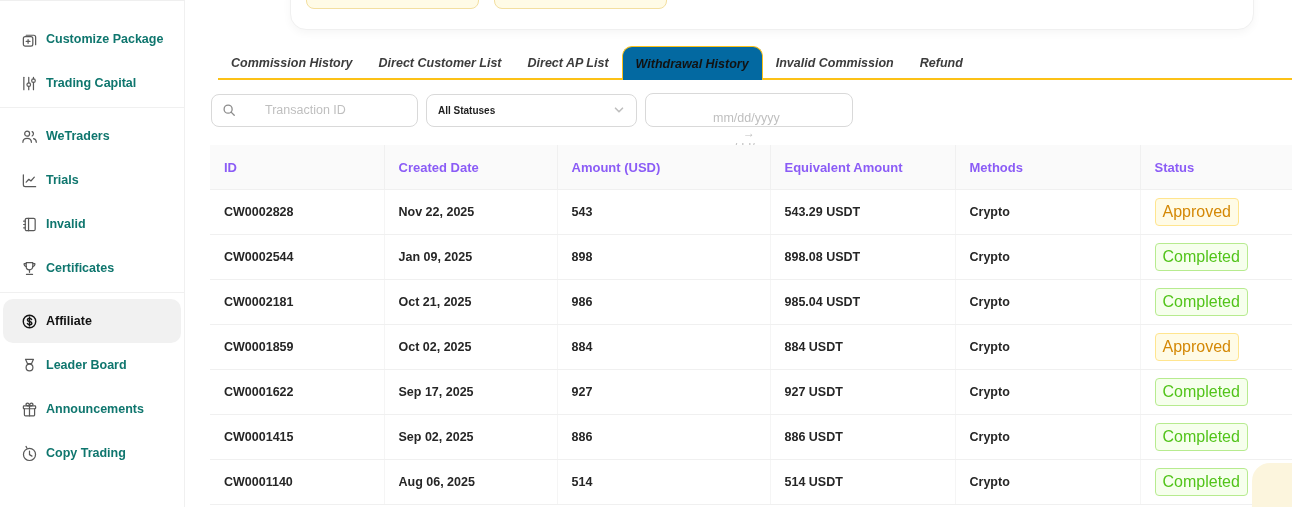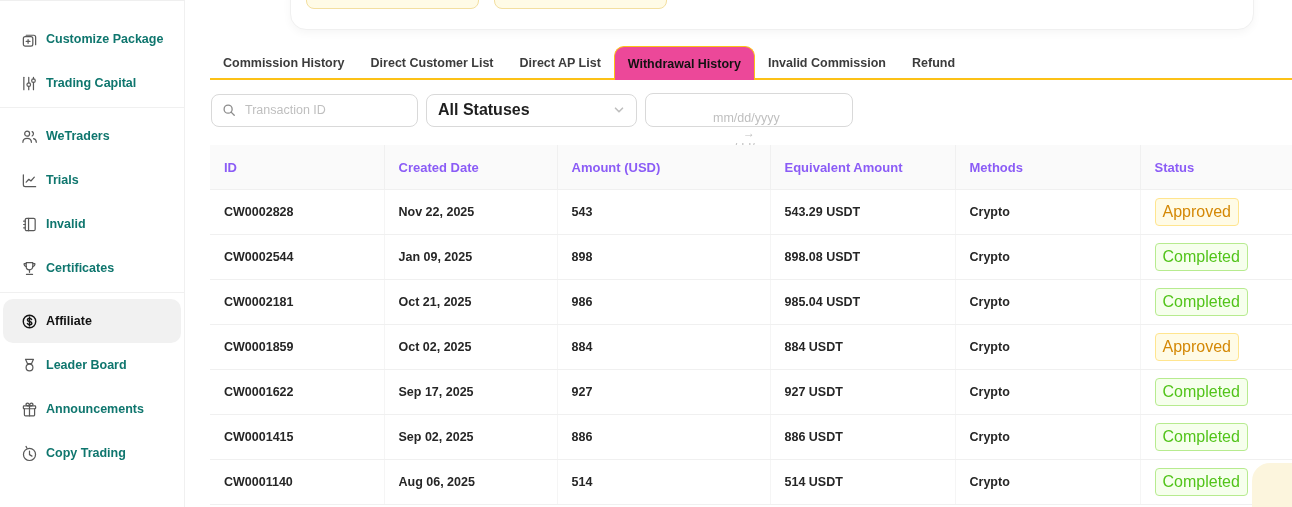--- a/index.html
+++ b/index.html
@@ -32,45 +32,45 @@
     position:absolute;left:105px;top:-22px;width:962px;height:50px;
     background:#fff;border:1px solid #f0f0f0;border-radius:16px;
     box-shadow:0 3px 8px rgba(0,0,0,0.04);
   }
   .top-chip{
     position:absolute;top:4px;height:26px;width:173px;border-radius:8px;
     background:#fffbe6;border:1px solid #f3dfa0;box-sizing:border-box;cursor:pointer;
   }
   .top-chip.c1{left:15px;} .top-chip.c2{left:203px;}
   
-  .tabbar{position:absolute;left:25px;right:0;top:46px;height:34px;}
+  .tabbar{position:absolute;left:33px;right:0;top:46px;height:34px;font-style:italic;}
   .tab-underline{position:absolute;left:0;right:0;bottom:0;height:2px;background:var(--yellow);}
   .tabs{position:absolute;left:0;top:0;bottom:0;display:flex;align-items:center;}
   .tab{
     padding:0 13px;height:32px;display:flex;align-items:center;
     font-size:12.5px;font-weight:600;color:#3c3c3c;cursor:pointer;white-space:nowrap;
   }
   .tab.active{
-    height:34px;background:#ec4899;z-index:2;
+    height:34px;background:#0369a1;z-index:2;
     border:1.5px solid var(--yellow);border-bottom:none;
     border-radius:10px 10px 0 0;
     font-weight:700;color:#121212;box-sizing:border-box;
   }
   
   .filters{position:absolute;left:26px;top:93px;display:flex;gap:8px;align-items:center;}
   .f-box{
     height:33px;box-sizing:border-box;border:1px solid #d9d9d9;border-radius:8px;
     background:#fff;display:flex;align-items:center;
   }
-  .search-box{width:207px;padding:0 10px;}
+  .search-box{width:207px;padding:0 10px;gap:20px;}
   .search-box svg{width:14px;height:14px;stroke:#8c8c8c;fill:none;stroke-width:1.5;stroke-linecap:round;margin-right:7px;flex:0 0 14px;}
   .search-box input{border:none;outline:none;width:100%;font-size:12.5px;font-family:inherit;color:#333;background:transparent;}
   .search-box input::placeholder{color:#bfbfbf;}
   .select-box{width:211px;padding:0 11px;justify-content:space-between;cursor:pointer;}
-  .select-value{font-size:16px;font-weight:600;color:#1f1f1f;}
+  .select-value{font-size:10px;font-weight:600;color:#1f1f1f;}
   .select-box .chev{width:12px;height:12px;stroke:#bfbfbf;fill:none;stroke-width:1.6;stroke-linecap:round;stroke-linejoin:round;}
   .date-box{width:208px;padding:16px 10px;justify-content:space-between;flex-direction:column;}
   .date-box input{border:none;outline:none;width:72px;font-size:12.5px;font-family:inherit;color:#333;background:transparent;}
   .date-box input::placeholder{color:#bfbfbf;}
   .date-arrow{color:#bfbfbf;font-size:12px;flex:0 0 auto;padding:0 2px;}
   .date-box .cal{width:14px;height:14px;stroke:#bfbfbf;fill:none;stroke-width:1.4;stroke-linecap:round;cursor:pointer;flex:0 0 14px;}
   
   .table-wrap{position:absolute;left:25px;top:145px;right:-40px;}
   table{table-layout:fixed;width:1120px;border-collapse:collapse;}
   col.c1{width:174px;}col.c2{width:173px;}col.c3{width:213px;}col.c4{width:185px;}col.c5{width:185px;}

